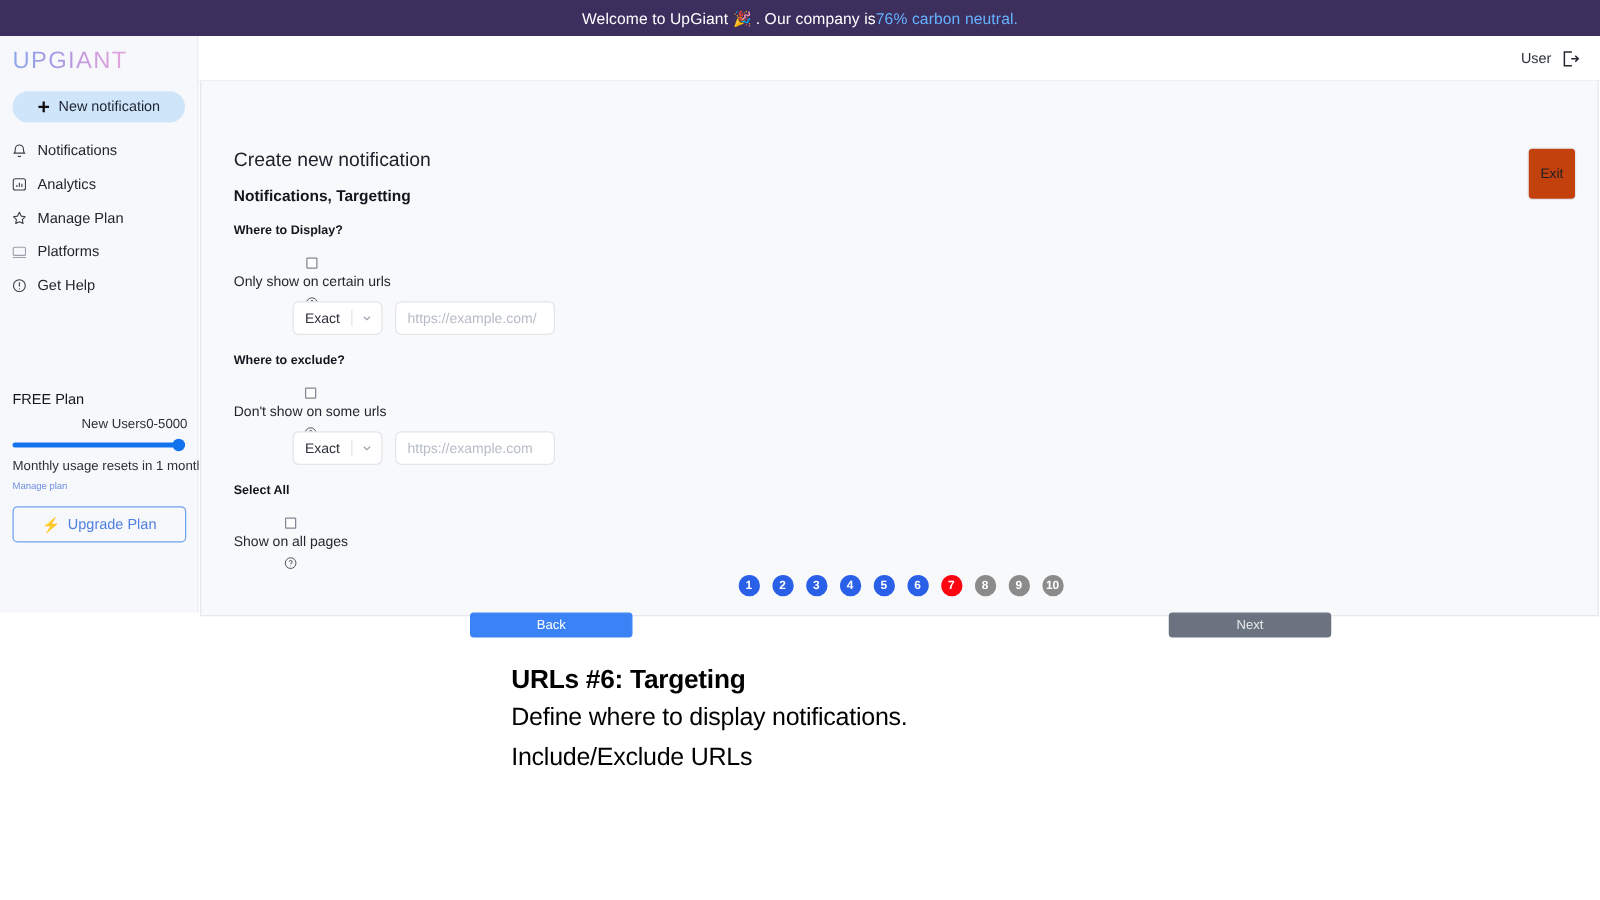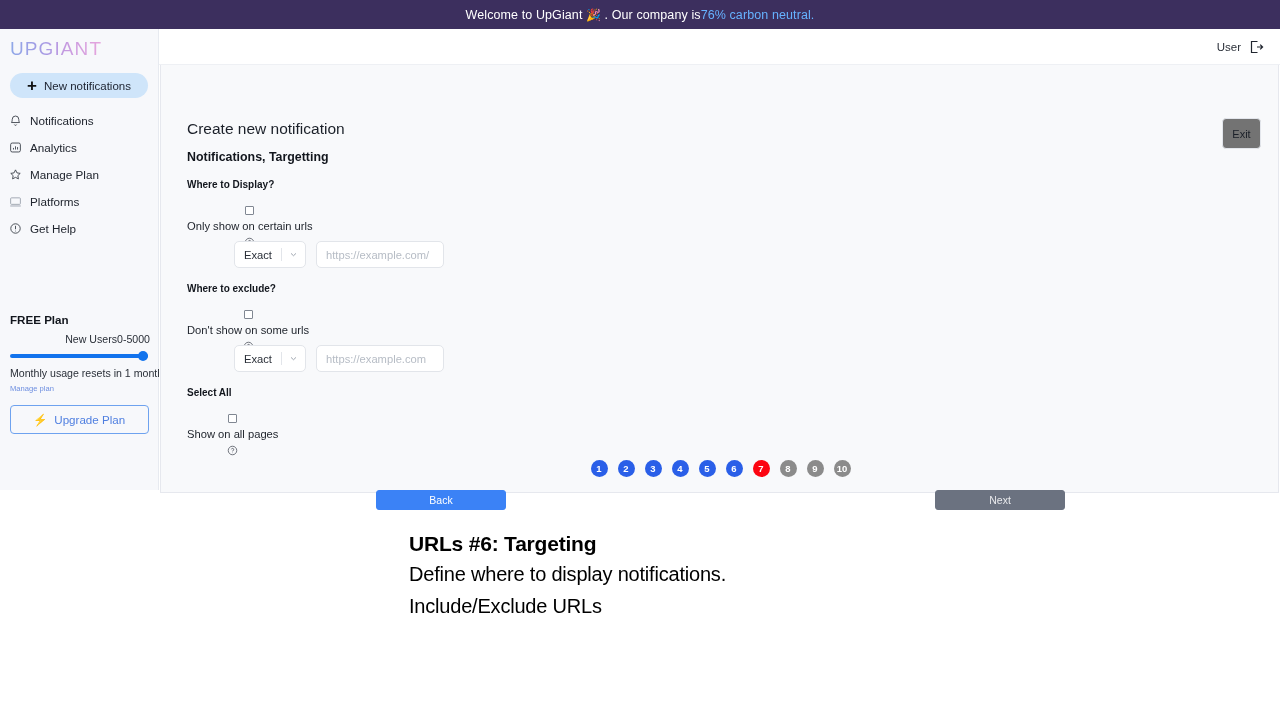--- a/index.html
+++ b/index.html
@@ -45,21 +45,21 @@
 
   .nav { position: absolute; left: 0; top: 78px; width: 159px; }
   .nav-item {
     display: flex; align-items: center; gap: 8px;
     height: 27px; padding-left: 9px; color: #21262f; font-size: 11.7px; cursor: pointer;
   }
   .nav-item .ico { width: 13px; height: 13px; display: block; color: #3a4049; flex: 0 0 13px; }
   .nav-item .ico svg { display: block; }
 
   .plan { position: absolute; left: 10px; top: 284px; width: 140px; }
-  .plan-title { font-size: 11.6px; font-weight: 700; color: #12161d; }
+  .plan-title { font-size: 11.6px; font-weight: 400; color: #12161d; }
   .plan-row { display: flex; justify-content: flex-end; align-items: baseline; margin-top: 7px; font-size: 10.6px; color: #2a2f38; }
   .slider { position: relative; margin-top: 6px; height: 10px; }
   .slider .track { position: absolute; left: 0; top: 3px; width: 138px; height: 4px; border-radius: 3px; background: #1273ed; }
   .slider .thumb { position: absolute; left: 128px; top: 0; width: 10px; height: 10px; border-radius: 50%; background: #1273ed; }
   .plan-note { margin-top: 6px; font-size: 10.6px; color: #2a2f38; white-space: nowrap; }
   .manage-link { margin-top: 5px; font-size: 7.6px; color: #6e8fe0; cursor: pointer; }
   .upgrade {
     position: absolute; left: 10px; top: 376px; width: 139px; height: 29px;
     border: 1px solid #6ea2ef; border-radius: 4px; background: #f7f8fb;
     display: flex; align-items: center; justify-content: center; gap: 6px;
@@ -78,22 +78,22 @@
   .topbar .user-label { font-size: 11.5px; color: #2b3039; }
   .topbar .logout { width: 16px; height: 16px; color: #21262f; cursor: pointer; }
 
   .card {
     position: absolute; left: 1px; top: 36px; width: 1119px; height: 428px;
     background: #f8f9fb; border: 1px solid #e6e8ee; border-top: none;
   }
   .page-title { position: absolute; left: 26px; top: 55px; font-size: 15.5px; color: #1b2029; font-weight: 400; }
   .section-sub { position: absolute; left: 26px; top: 85px; font-size: 12.4px; color: #12161d; font-weight: 700; }
   .exit-btn {
-    position: absolute; right: 17px; top: 53px; width: 39px; height: 31px;
-    background: #737373; border: 1px solid #e3e6ec; border-radius: 4px;
+    position: absolute; right: 17px; top: 53px; width: 39px; height: 42px;
+    background: #c2410c; border: 1px solid #e3e6ec; border-radius: 4px;
     display: flex; align-items: center; justify-content: center;
     font-size: 11px; color: #1b2029; cursor: pointer;
   }
 
   .field-label { position: absolute; left: 26px; font-size: 10px; font-weight: 700; color: #12161d; }
   .check-row { position: absolute; left: 26px; display: flex; align-items: center; gap: 5px; font-size: 11.2px; color: #22272f; flex-direction: column; }
   .cbox { width: 9px; height: 9px; border: 1px solid #808792; background: #fff; border-radius: 1px; cursor: pointer; flex: 0 0 9px; }
   .qmark { width: 11px; height: 11px; color: #454b55; cursor: pointer; }
 
   .input-row { position: absolute; left: 41px; display: flex; align-items: center; gap: 10px; padding-left: 32px; }
@@ -151,21 +151,21 @@
     <a href="#">76% carbon neutral.</a>
   </div>
 
   <div class="app">
 
     <div class="sidebar">
       <div class="logo">UPGIANT</div>
 
       <div class="new-notif">
         <span class="plus">+</span>
-        <span>New notifications</span>
+        <span>New notification</span>
       </div>
 
       <div class="nav">
         <div class="nav-item">
           <span class="ico">
             <svg viewBox="0 0 16 16" width="13" height="13" fill="none" stroke="currentColor" stroke-width="1.1">
               <path d="M4 6.5a4 4 0 0 1 8 0c0 3 1 4 1 4H3s1-1 1-4z"></path>
                 <path d="M6.6 13a1.5 1.5 0 0 0 2.8 0"></path>
             </svg>
           </span>

